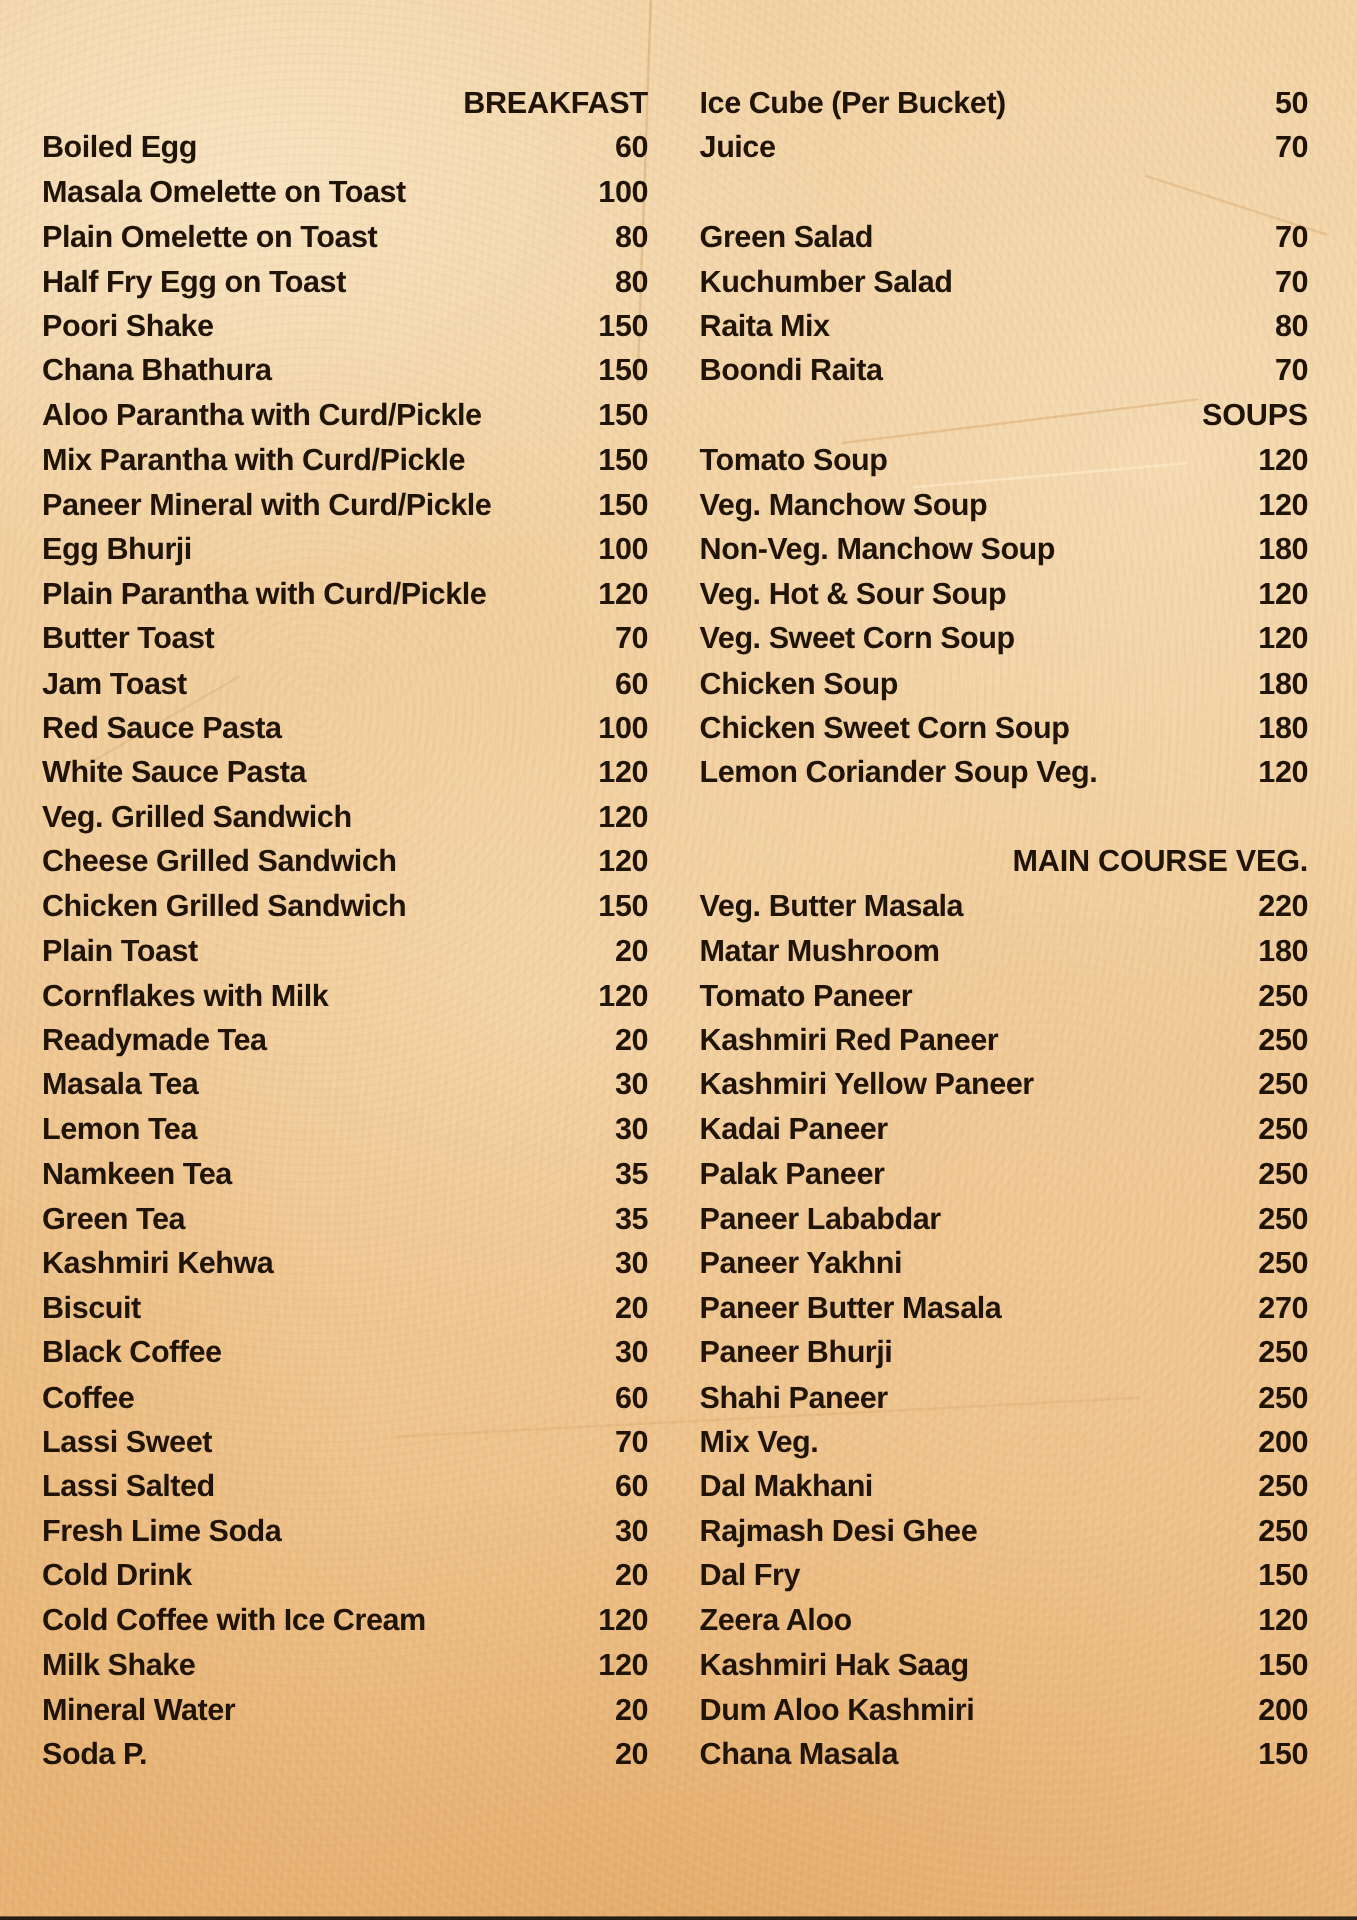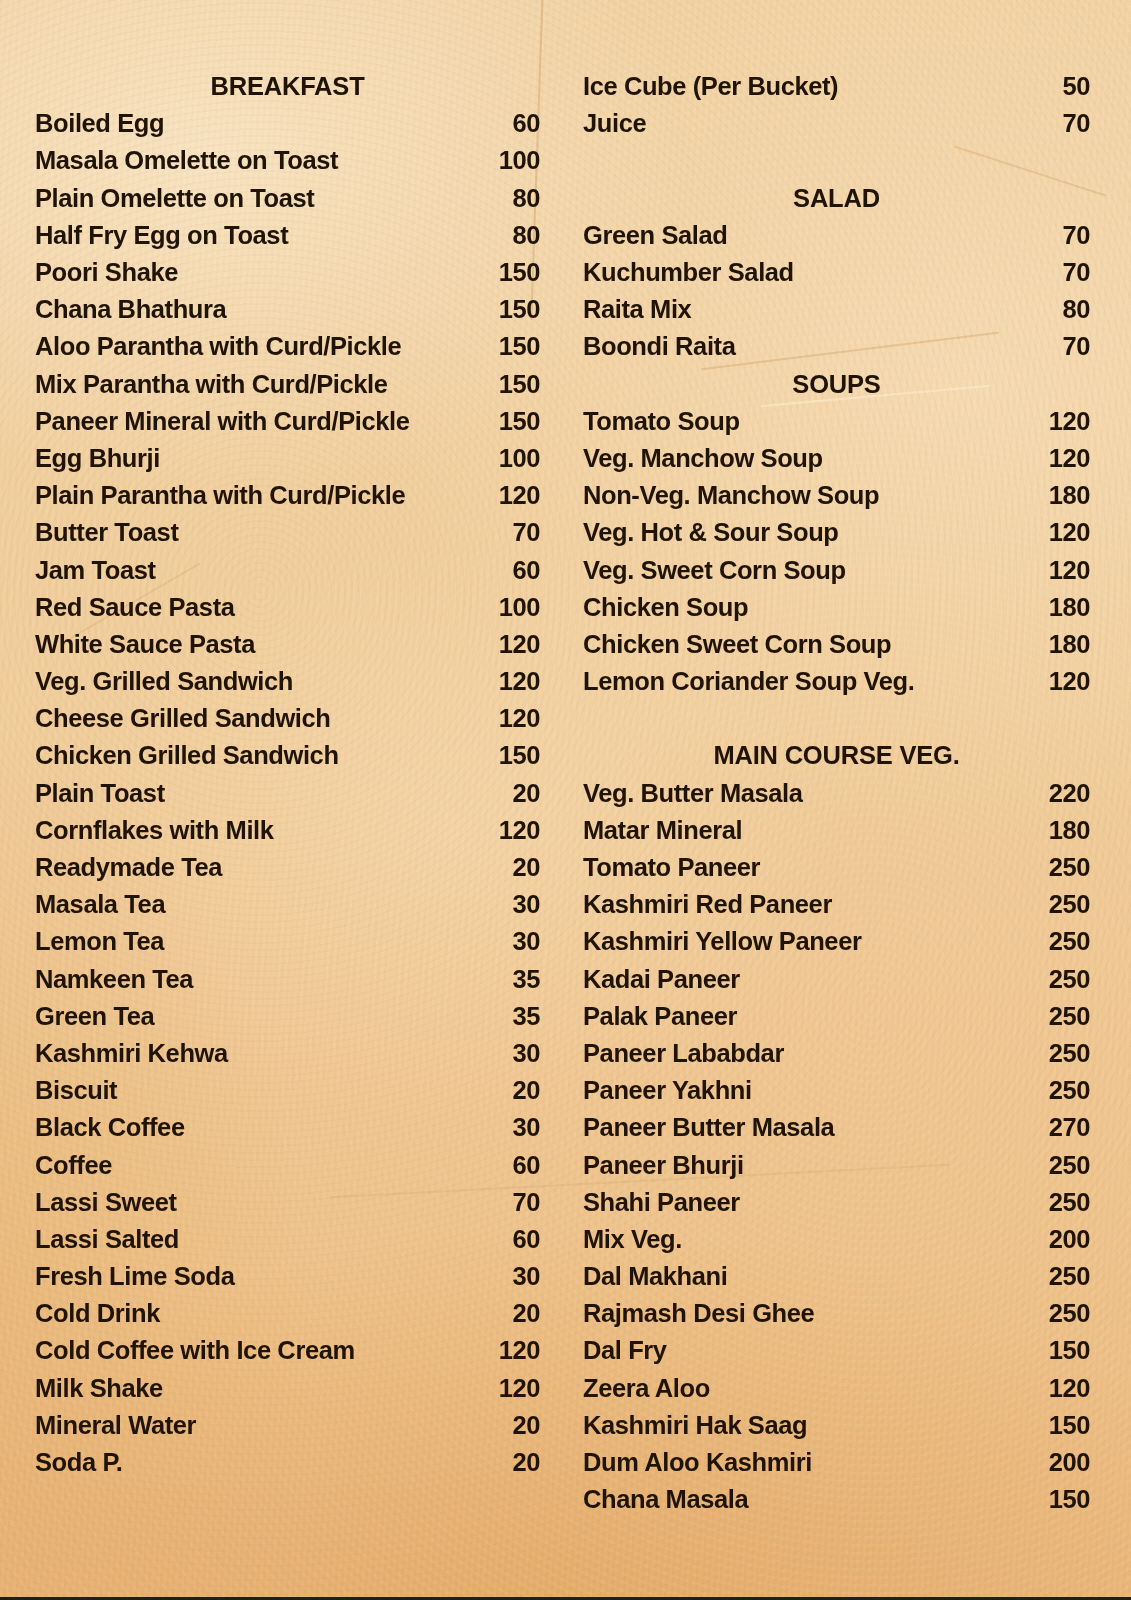--- a/index.html
+++ b/index.html
@@ -31,21 +31,21 @@
   .s3 { left:760px; top:395px; width:230px; height:2px; background:rgba(255,238,205,0.55); transform:rotate(-5deg); }
   .s4 { left:950px; top:170px; width:160px; height:2px; background:rgba(208,158,98,0.35); transform:rotate(18deg); }
   .s5 { left:60px; top:600px; width:150px; height:2px; background:rgba(210,160,100,0.30); transform:rotate(-30deg); }
   .s6 { left:330px; top:1180px; width:620px; height:2px; background:rgba(205,155,95,0.22); transform:rotate(-3deg); }
 
   .column { position:absolute; top:68px; display:flex; flex-direction:column; }
   .col-left  { left:35px;  width:505px; }
   .col-right { left:583px; width:507px; }
   .row { height:37.2px; display:flex; align-items:center; font-size:25.5px; letter-spacing:-0.4px; }
   .item-row { justify-content:space-between; }
-  .header-row { justify-content:center; letter-spacing:-0.2px; }
+  .header-row { justify-content:flex-end; letter-spacing:-0.2px; }
   .item-name { white-space:nowrap; }
   .item-price { white-space:nowrap; margin-left:10px; }
   .bottom-edge { position:absolute; left:0; bottom:0; width:100%; height:3px; background:#241e16; }
 </style>
 </head>
 <body>
 
 <div class="page">
   <div class="texture"></div>
   <div class="scratch s1"></div>
@@ -211,23 +211,20 @@
   <div class="column col-right">
       <div class="row item-row">
         <span class="item-name">Ice Cube (Per Bucket)</span>
         <span class="item-price">50</span>
       </div>
       <div class="row item-row">
         <span class="item-name">Juice</span>
         <span class="item-price">70</span>
       </div>
       <div class="row spacer-row"></div>
-      <div class="row header-row">
-        <span class="header-label">SALAD</span>
-      </div>
       <div class="row item-row">
         <span class="item-name">Green Salad</span>
         <span class="item-price">70</span>
       </div>
       <div class="row item-row">
         <span class="item-name">Kuchumber Salad</span>
         <span class="item-price">70</span>
       </div>
       <div class="row item-row">
         <span class="item-name">Raita Mix</span>
@@ -274,21 +271,21 @@
       </div>
       <div class="row spacer-row"></div>
       <div class="row header-row">
         <span class="header-label">MAIN COURSE VEG.</span>
       </div>
       <div class="row item-row">
         <span class="item-name">Veg. Butter Masala</span>
         <span class="item-price">220</span>
       </div>
       <div class="row item-row">
-        <span class="item-name">Matar Mineral</span>
+        <span class="item-name">Matar Mushroom</span>
         <span class="item-price">180</span>
       </div>
       <div class="row item-row">
         <span class="item-name">Tomato Paneer</span>
         <span class="item-price">250</span>
       </div>
       <div class="row item-row">
         <span class="item-name">Kashmiri Red Paneer</span>
         <span class="item-price">250</span>
       </div>

